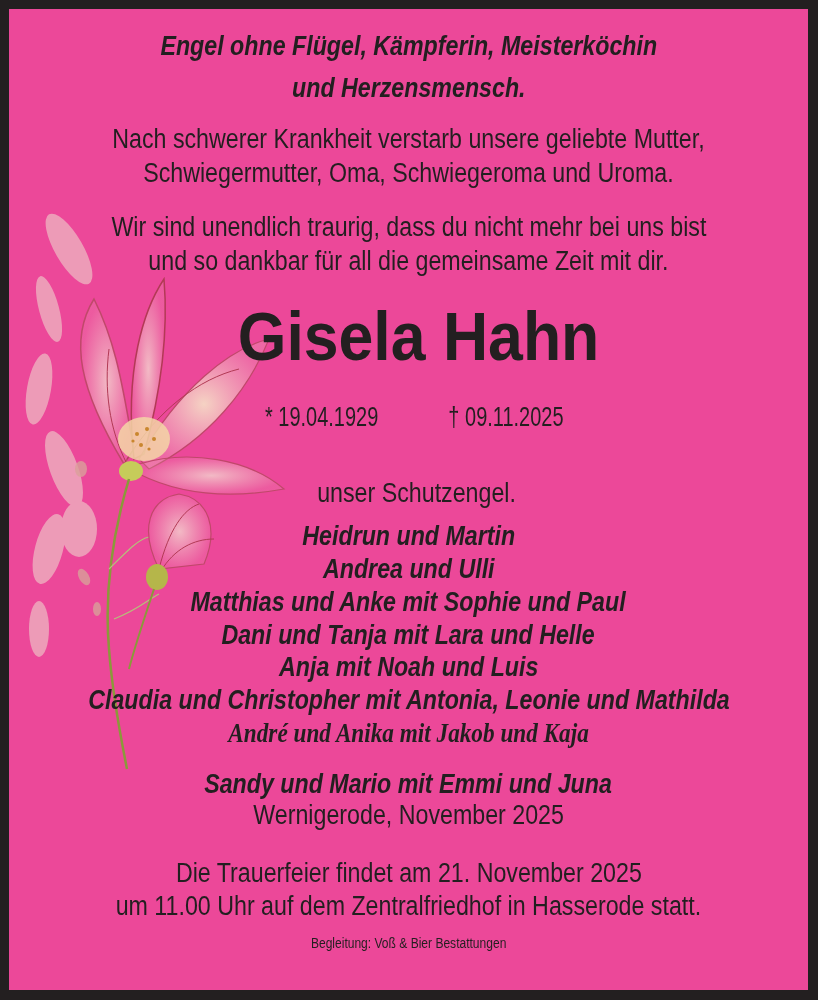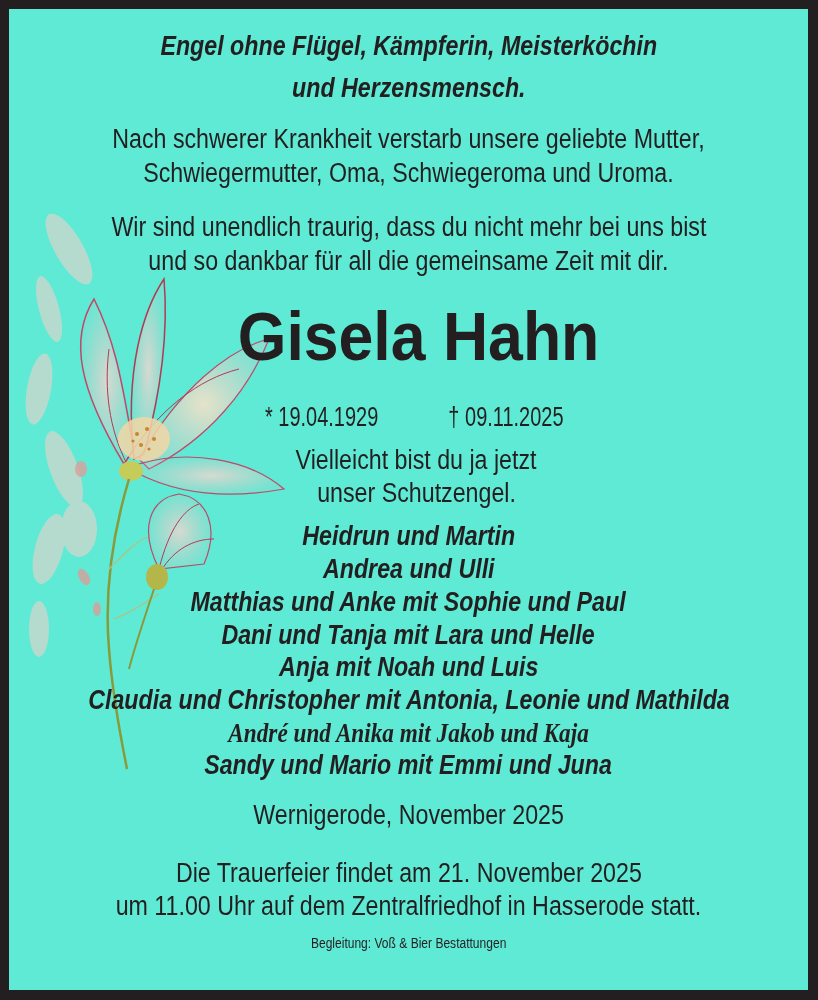--- a/index.html
+++ b/index.html
@@ -1,21 +1,21 @@
 <!DOCTYPE html>
 <html><head>
   <meta charset="utf-8">
   <style>
     * { box-sizing: border-box; margin: 0; padding: 0; }
     html, body { width: 818px; height: 1000px; background: #231f20; overflow: hidden; }
     body { position: relative; }
     .frame {
       position: absolute;
       left: 9px; top: 9px; width: 799px; height: 981px;
-      background: #5eead4;
+      background: #ec4899;
       overflow: hidden;
     }
     .flower {
       position: absolute;
       left: 0; top: 0; width: 300px; height: 981px;
       pointer-events: none;
     }
     .line {
       position: absolute;
       left: 0; width: 799px;
@@ -110,31 +110,30 @@
   <div class="line body cond" style="top:237px;"><span>und so dankbar für all die gemeinsame Zeit mit dir.</span></div>
 
   <div class="line name" style="top:288px; left:10px;"><span>Gisela Hahn</span></div>
 
   <div class="line dates cond" style="top:377px; left:6px;margin-top:16px;">
     <span>
       <span>* 19.04.1929</span><span class="gap"></span><span>† 09.11.2025</span>
     </span>
   </div>
 
-  <div class="line body cond" style="top:436px; left:8px;"><span>Vielleicht bist du ja jetzt</span></div>
   <div class="line body cond" style="top:469px; left:8px;"><span>unser Schutzengel.</span></div>
 
   <div class="line family cond" style="top:512px;"><span>Heidrun und Martin</span></div>
   <div class="line family cond" style="top:545px;"><span>Andrea und Ulli</span></div>
   <div class="line family cond" style="top:578px;"><span>Matthias und Anke mit Sophie und Paul</span></div>
   <div class="line family cond" style="top:611px;"><span>Dani und Tanja mit Lara und Helle</span></div>
   <div class="line family cond" style="top:643px;"><span>Anja mit Noah und Luis</span></div>
   <div class="line family cond" style="top:676px;"><span>Claudia und Christopher mit Antonia, Leonie und Mathilda</span></div>
   <div class="line family cond" style="top:709px;font-family:Liberation Serif, serif;"><span>André und Anika mit Jakob und Kaja</span></div>
-  <div class="line family cond" style="top:741px;"><span>Sandy und Mario mit Emmi und Juna</span></div>
+  <div class="line family cond" style="top:760px;"><span>Sandy und Mario mit Emmi und Juna</span></div>
 
   <div class="line body cond" style="top:791px;"><span>Wernigerode, November 2025</span></div>
 
   <div class="line body cond" style="top:849px;"><span>Die Trauerfeier findet am 21. November 2025</span></div>
   <div class="line body cond" style="top:882px;"><span>um 11.00 Uhr auf dem Zentralfriedhof in Hasserode statt.</span></div>
 
   <div class="line small cond" style="top:926px;"><span>Begleitung: Voß &amp; Bier Bestattungen</span></div>
 
 </div>
 

